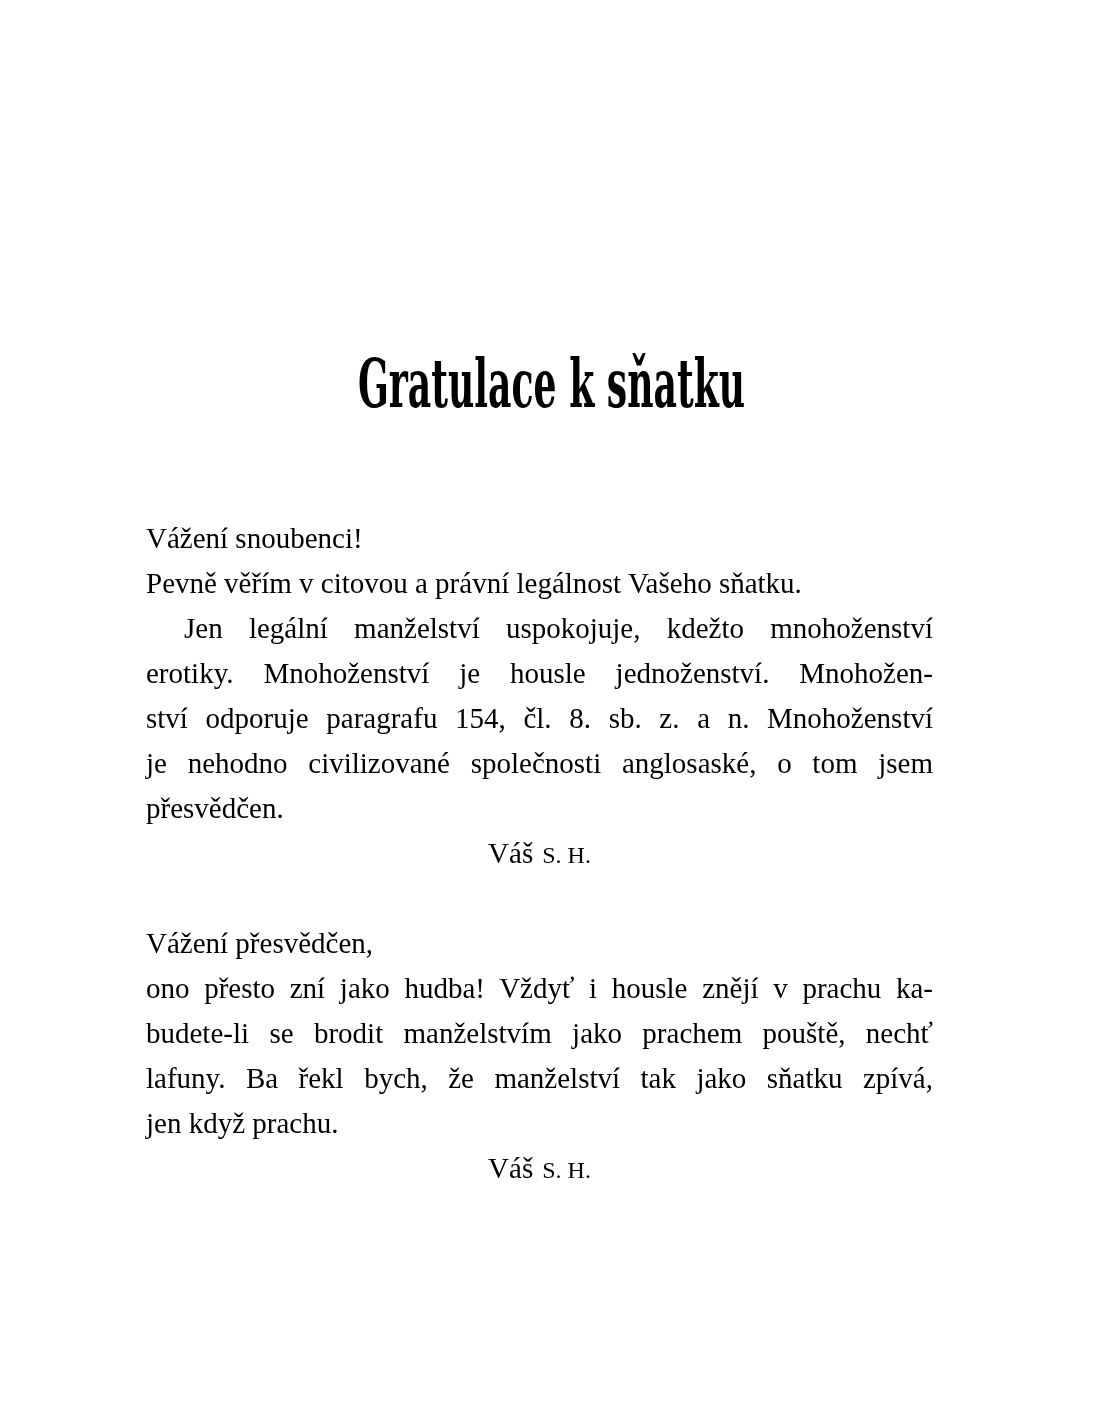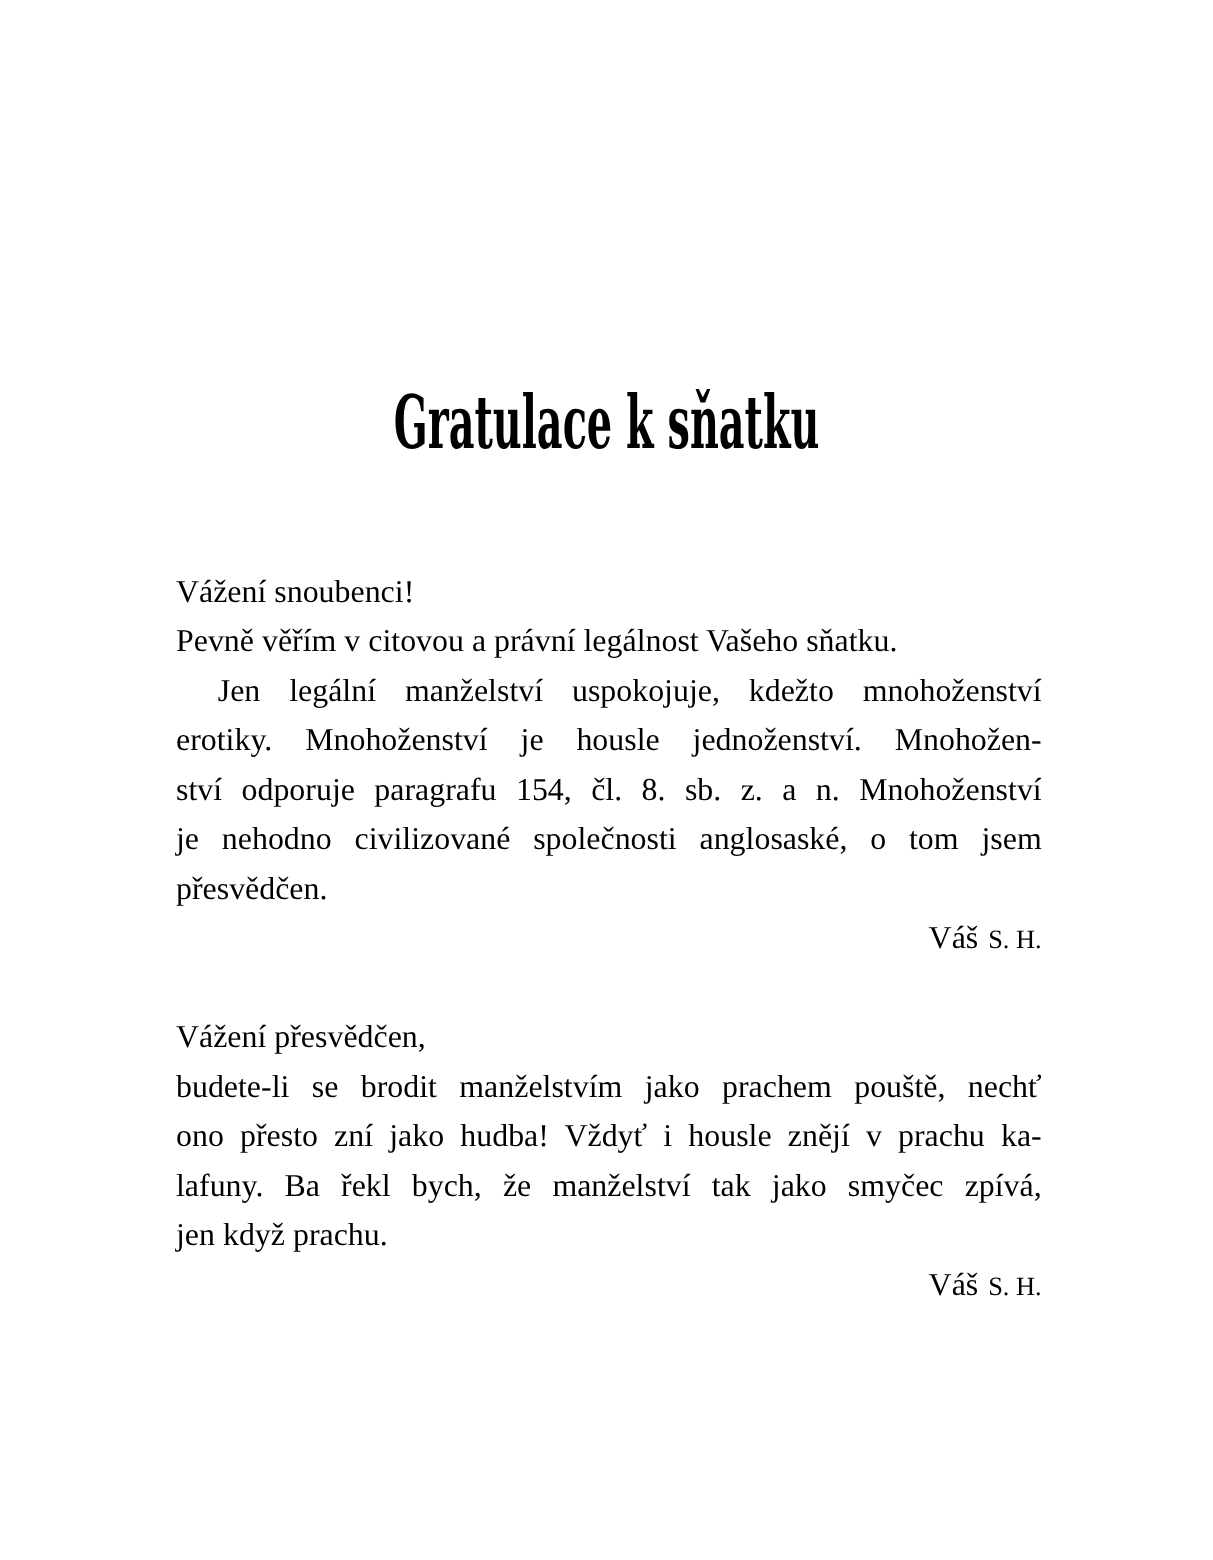--- a/index.html
+++ b/index.html
@@ -34,39 +34,39 @@
     font-weight: bold;
     font-size: 67px;
     line-height: 1;
     white-space: nowrap;
     transform: scaleX(0.54);
     transform-origin: 50% 100%;
     letter-spacing: 0px;
   }
   .text-block {
     position: absolute;
-    left: 160px;
+    left: 146px;
     top: 516px;
     width: 787px;
     font-size: 29px;
     line-height: 45px;
   }
   .line {
     height: 45px;
     white-space: normal;
   }
   .just {
     text-align: justify;
     text-align-last: justify;
   }
   .indent {
     text-indent: 38px;
   }
   .sig {
-    text-align: right;
+    text-align: center;
   }
   .sig .initials {
     font-size: 24px;
     margin-left: 9px;
   }
   .blank {
     height: 45px;
   }
 </style>
 </head>
@@ -91,22 +91,22 @@
         <div class="line">přesvědčen.</div>
       </div>
       <div class="line sig"><span>Váš</span><span class="initials">S. H.</span></div>
     </div>
 
     <div class="blank"></div>
 
     <div>
       <div class="line">Vážení přesvědčen,</div>
       <div>
+        <div class="line just">ono přesto zní jako hudba! Vždyť i housle znějí v prachu ka-</div>
         <div class="line just">budete-li se brodit manželstvím jako prachem pouště, nechť</div>
-        <div class="line just">ono přesto zní jako hudba! Vždyť i housle znějí v prachu ka-</div>
-        <div class="line just">lafuny. Ba řekl bych, že manželství tak jako smyčec zpívá,</div>
+        <div class="line just">lafuny. Ba řekl bych, že manželství tak jako sňatku zpívá,</div>
         <div class="line">jen když prachu.</div>
       </div>
       <div class="line sig"><span>Váš</span><span class="initials">S. H.</span></div>
     </div>
 
   </div>
 </div>
 
 </body></html>

